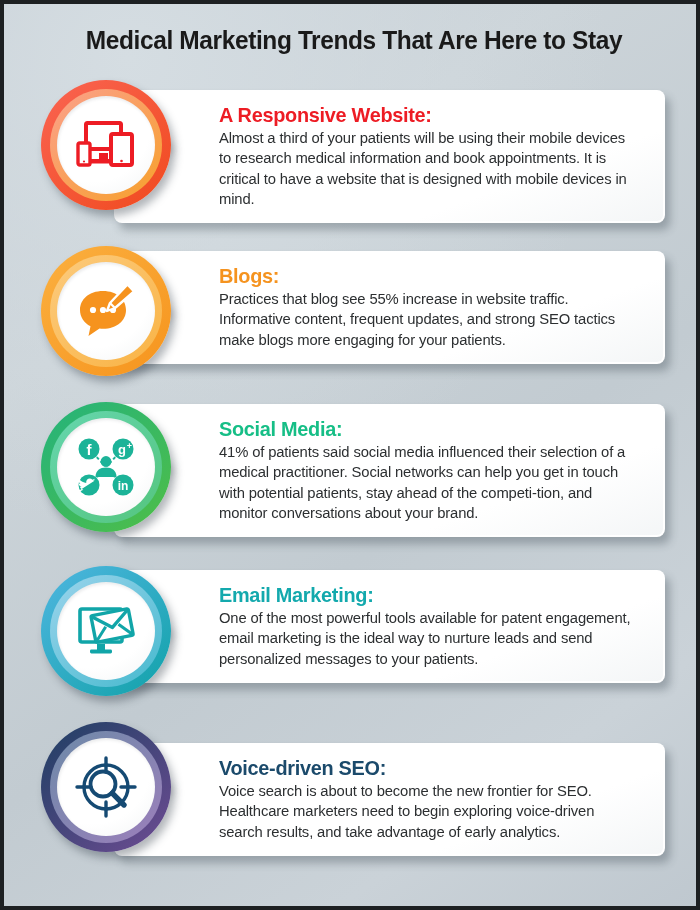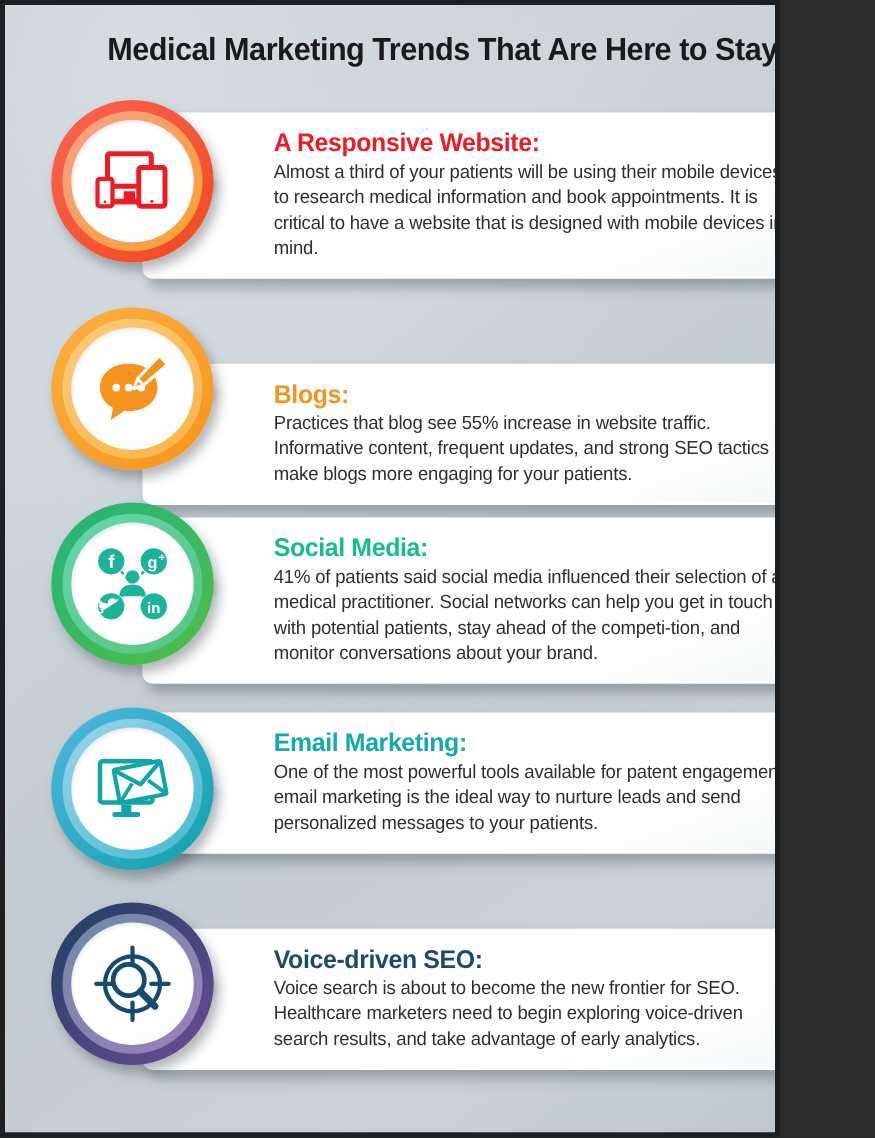--- a/index.html
+++ b/index.html
@@ -11,21 +11,21 @@
     overflow: hidden;
   }
 
   body {
     font-family: "Liberation Sans", "DejaVu Sans", sans-serif;
     background: #2b2b2b;
   }
 
   .poster {
     position: relative;
-    width: 624px;
+    width: 700px;
     height: 910px;
     border: 4px solid #1d2022;
     background:
       radial-gradient(ellipse 120% 90% at 18% 6%, #d5dde2 0%, rgba(213,221,226,0) 58%),
       linear-gradient(145deg, #c3ccd3 0%, #ccd4d9 28%, #c2cbd1 58%, #cad2d8 82%, #bfc8cf 100%);
     overflow: hidden;
   }
 
   
   .title {
@@ -176,21 +176,21 @@
           <circle cx="46.5" cy="41" r="1.3" fill="currentColor"></circle>
 
           <rect x="3" y="23" width="12" height="22" rx="1.8" fill="#ffffff" stroke="currentColor" stroke-width="3.4"></rect>
           <circle cx="9" cy="41.5" r="1.1" fill="currentColor"></circle>
         </svg>
       </div>
     </div>
   </div>
 
   <div class="row" id="row2" style="top: 240px;">
-    <div class="card" id="card2" style="top: 7px; min-height: 88px; margin-top: 40px;">
+    <div class="card" id="card2" style="top: 7px; min-height: 88px;">
       <div class="card-text">
         <div class="card-heading" style="color: rgb(245, 147, 31);">Blogs:</div>
         <div class="card-body">Practices that blog see 55% increase in website traffic. Informative content, frequent updates, and strong SEO tactics make blogs more engaging for your patients.</div>
       </div>
     </div>
     <div class="pointer" id="ptr2" style="top: 21px; left: 112px; border-left: 55px solid rgb(248, 162, 44);"></div>
     <div class="badge" id="badge2" style="top: 2px;">
       <div class="ring-outer" id="ro2" style="background: linear-gradient(138deg, rgb(251, 176, 64) 0%, rgb(246, 148, 29) 100%);"></div>
       <div class="ring-mid" id="rm2" style="background: linear-gradient(138deg, rgb(252, 203, 126) 0%, rgb(249, 179, 68) 100%);"></div>
       <div class="ring-inner">
@@ -201,21 +201,21 @@
           <circle cx="36" cy="26" r="3.1" fill="#ffffff"></circle>
 
           <path d="M50.5 0.5 L57 7.5 L38 24 L30 27 L33 19 Z" fill="currentColor" stroke="#ffffff" stroke-width="2.4" stroke-linejoin="round"></path>
           <path d="M33 19 L38 24" stroke="#ffffff" stroke-width="2.2"></path>
         </svg>
       </div>
     </div>
   </div>
 
   <div class="row" id="row3" style="top: 398px;">
-    <div class="card" id="card3" style="top: 12px; min-height: 110px;">
+    <div class="card" id="card3" style="top: 2px; min-height: 110px;">
       <div class="card-text">
         <div class="card-heading" style="color: rgb(22, 190, 134);">Social Media:</div>
         <div class="card-body">41% of patients said social media influenced their selection of a medical practitioner. Social networks can help you get in touch with potential patients, stay ahead of the competi-tion, and monitor conversations about your brand.</div>
       </div>
     </div>
     <div class="pointer" id="ptr3" style="top: 19px; left: 112px; border-left: 55px solid rgb(78, 189, 74);"></div>
     <div class="badge" id="badge3" style="top: 0px;">
       <div class="ring-outer" id="ro3" style="background: linear-gradient(138deg, rgb(36, 179, 124) 0%, rgb(79, 190, 71) 100%);"></div>
       <div class="ring-mid" id="rm3" style="background: linear-gradient(138deg, rgb(102, 214, 174) 0%, rgb(84, 197, 126) 100%);"></div>
       <div class="ring-inner">

